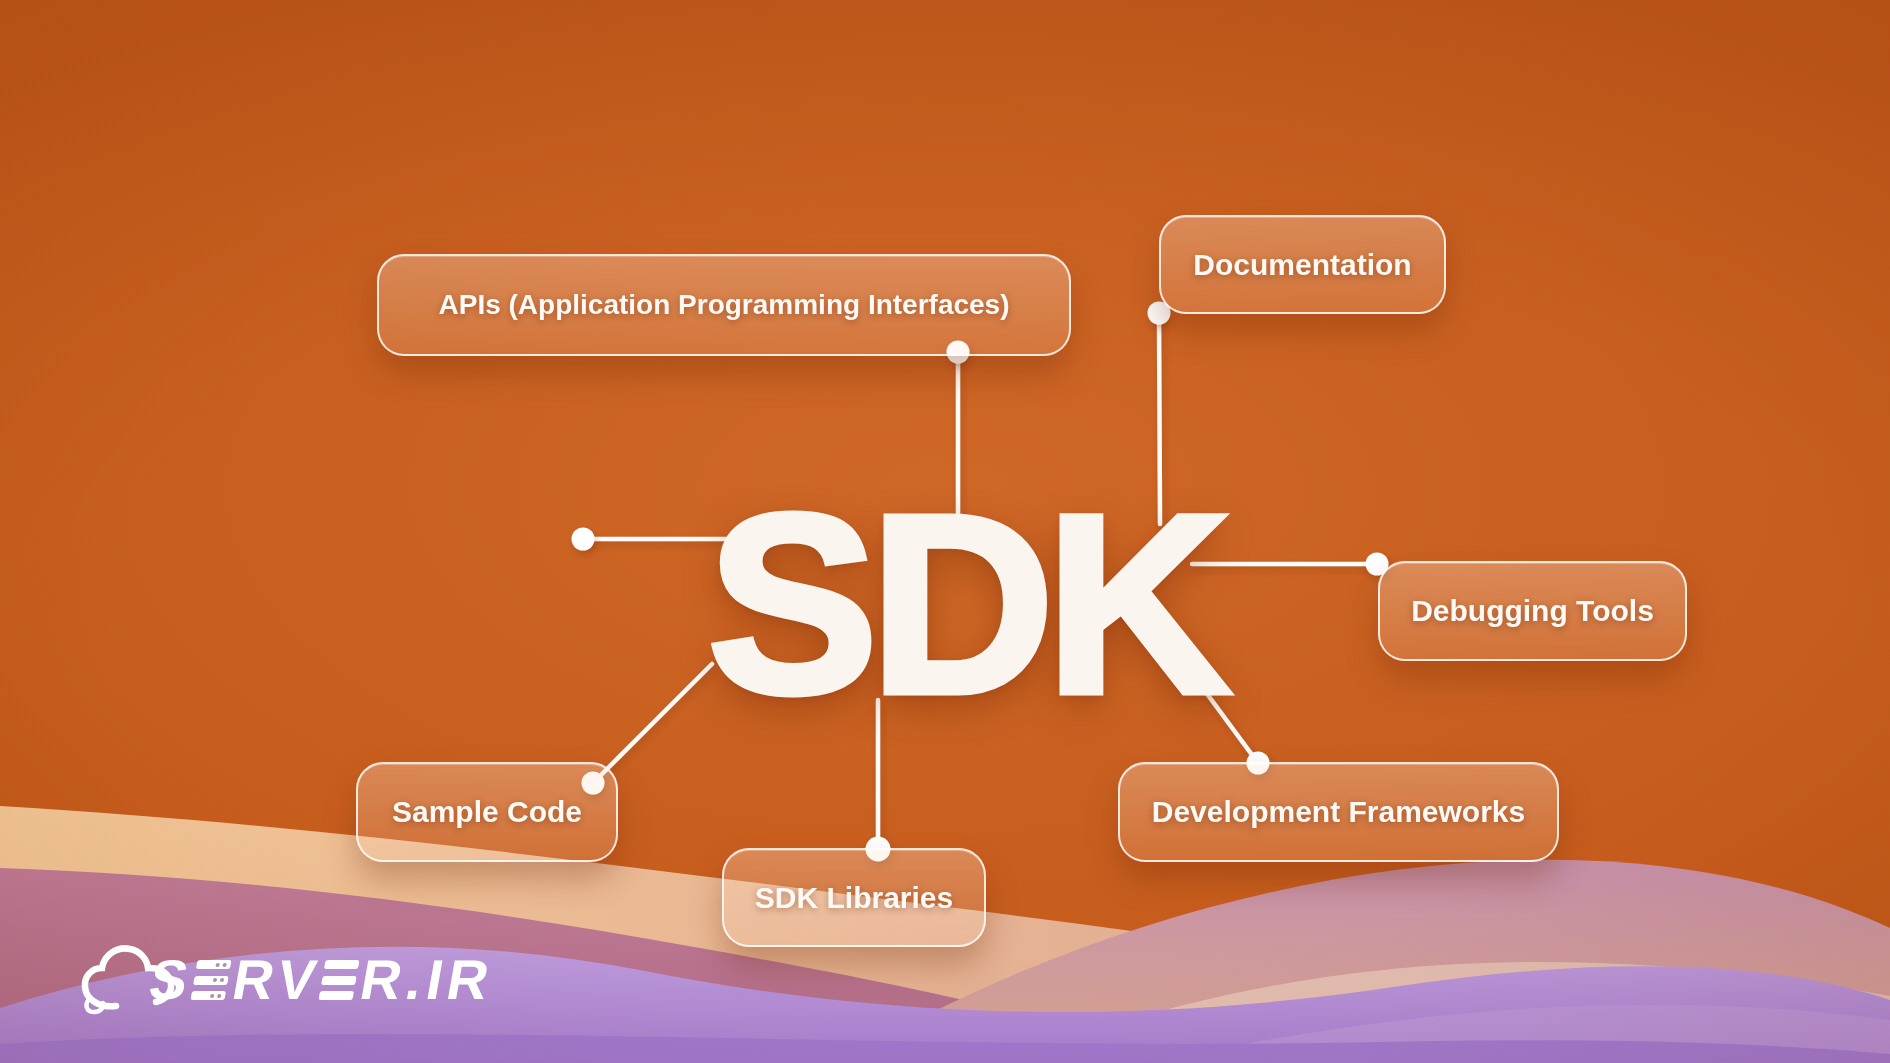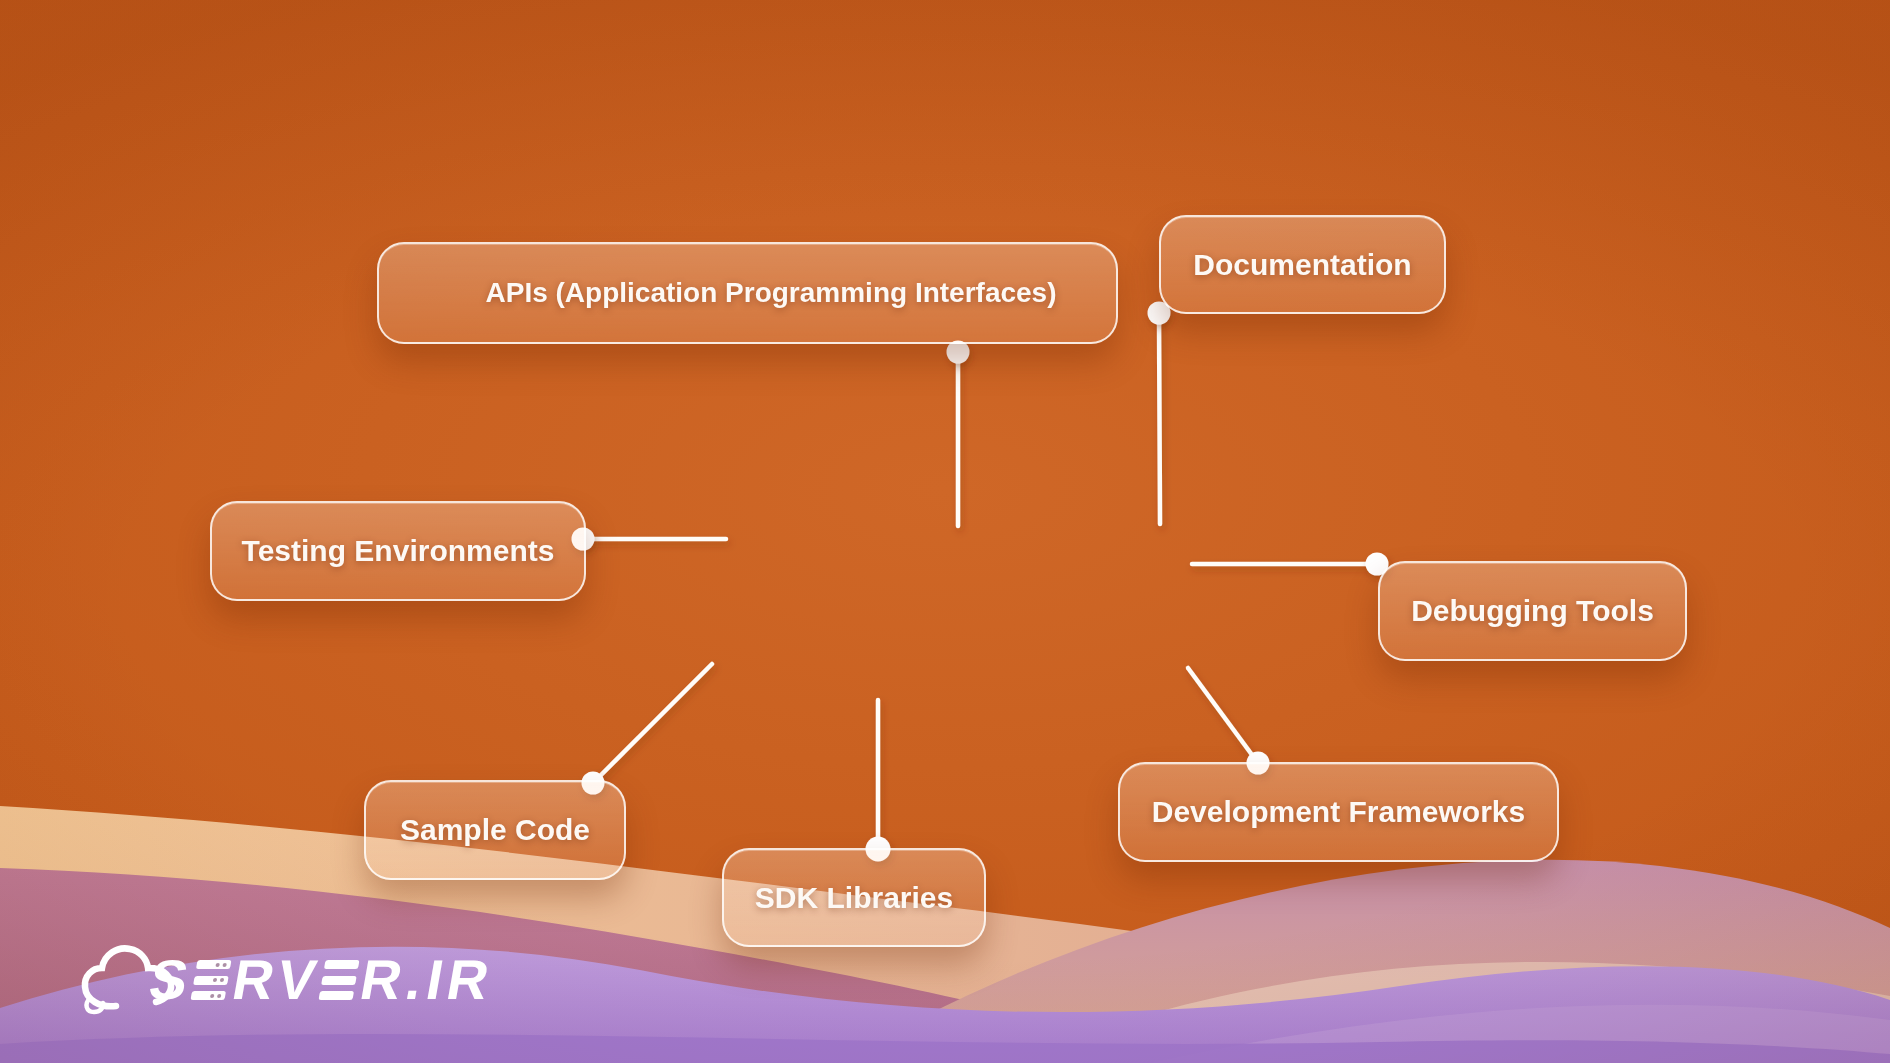--- a/index.html
+++ b/index.html
@@ -96,38 +96,38 @@
       <circle cx="958" cy="352" r="11.5"></circle>
       <circle cx="1159" cy="313" r="11.5"></circle>
       <circle cx="583" cy="539" r="11.5"></circle>
       <circle cx="1377" cy="564" r="11.5"></circle>
       <circle cx="593" cy="783" r="11.5"></circle>
       <circle cx="878" cy="849" r="12.5"></circle>
       <circle cx="1258" cy="763" r="11.5"></circle>
     </g>
   </svg>
 
+  <div class="center-title">
+    <span>SDK</span>
+  </div>
 
-  <div class="node small-text" style="left:377px;top:242px;width:690px;height:98px;padding-left:47px;">
+  <div class="node small-text" style="left:377px;top:254px;width:690px;height:98px;">
     <span>APIs (Application Programming Interfaces)</span>
   </div>
 
   <div class="node" style="left:1137px;top:215px;width:283px;height:95px;margin-left:22px;">
     <span>Documentation</span>
   </div>
 
-  <div class="node" style="left:210px;top:501px;width:372px;height:96px;">
-    <span>Testing Environments</span>
-  </div>
 
   <div class="node" style="left:1378px;top:516px;width:305px;height:96px;margin-top:45px;">
     <span>Debugging Tools</span>
   </div>
 
-  <div class="node" style="left:364px;top:762px;width:258px;height:96px;margin-top:18px;">
+  <div class="node" style="left:356px;top:762px;width:258px;height:96px;">
     <span>Sample Code</span>
   </div>
 
   <div class="node" style="left:702px;top:848px;width:260px;height:95px;margin-left:20px;">
     <span>SDK Libraries</span>
   </div>
 
   <div class="node" style="left:1118px;top:762px;width:437px;height:96px;">
     <span>Development Frameworks</span>
   </div>

